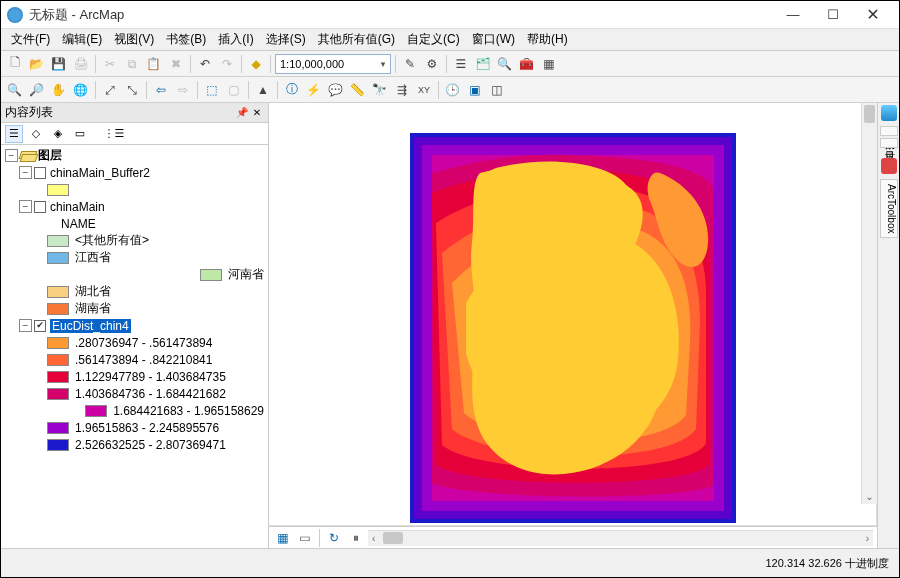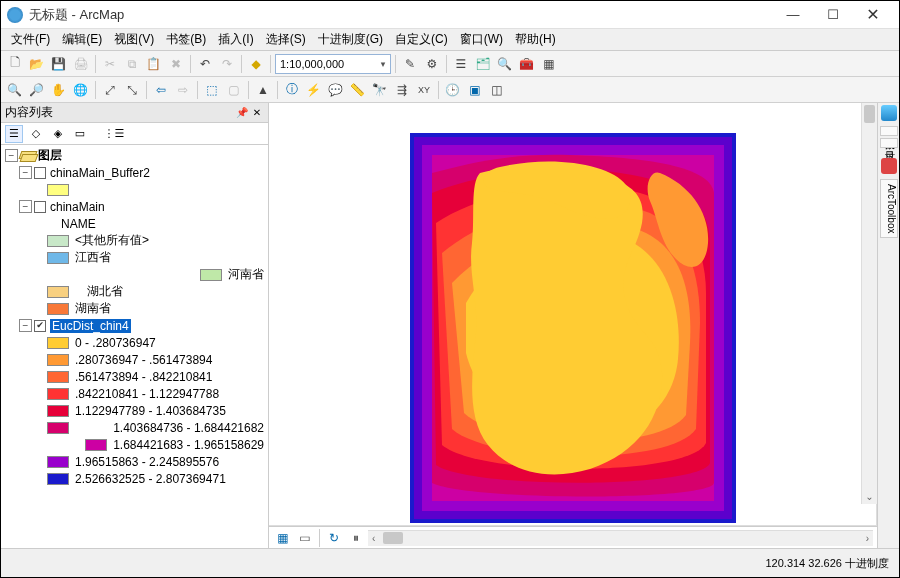--- a/index.html
+++ b/index.html
@@ -70,21 +70,21 @@
     <div class="win-btn close">✕</div>
   </div>
 
   <div class="menubar">
     <span class="mitem">文件(F)</span>
     <span class="mitem">编辑(E)</span>
     <span class="mitem">视图(V)</span>
     <span class="mitem">书签(B)</span>
     <span class="mitem">插入(I)</span>
     <span class="mitem">选择(S)</span>
-    <span class="mitem">十进制度(G)</span>
+    <span class="mitem">其他所有值(G)</span>
     <span class="mitem">自定义(C)</span>
     <span class="mitem">窗口(W)</span>
     <span class="mitem">帮助(H)</span>
   </div>
 
   <div class="toolbar-row">
     <div class="tbtn">🗋</div>
     <div class="tbtn">📂</div>
     <div class="tbtn">💾</div>
     <div class="tbtn dim">🖨</div>
@@ -190,57 +190,49 @@
         </div>
         <div id="cm-items">
             <div class="tree-row" style="padding-left: 42px;">
               <span class="swatch" style="background:#6fb8e8"></span>
               <span class="txt">江西省</span>
             </div>
             <div class="tree-row" style="padding-left: 42px; justify-content: flex-end;">
               <span class="swatch" style="background:#bfe8a8"></span>
               <span class="txt">河南省</span>
             </div>
-            <div class="tree-row" style="padding-left: 42px; gap: 12px;">
+            <div class="tree-row" style="padding-left: 42px;">
               <span class="swatch" style="background:#f8d080"></span>
               <span class="txt">湖北省</span>
             </div>
             <div class="tree-row" style="padding-left: 42px;">
               <span class="swatch" style="background:#f87838"></span>
               <span class="txt">湖南省</span>
             </div>
           </div>
 
         <div class="tree-row" style="padding-left:14px">
           <span class="tw">−</span>
           <span class="cb checked"></span>
           <span class="txt sel">EucDist_chin4</span>
         </div>
         <div id="ed-items">
             <div class="tree-row" style="padding-left: 42px;">
-              <span class="swatch" style="background:#ffcc33"></span>
-              <span class="txt">0 - .280736947</span>
-            </div>
-            <div class="tree-row" style="padding-left: 42px;">
               <span class="swatch" style="background:#ff9933"></span>
               <span class="txt">.280736947 - .561473894</span>
             </div>
             <div class="tree-row" style="padding-left: 42px;">
               <span class="swatch" style="background:#ff6633"></span>
               <span class="txt">.561473894 - .842210841</span>
             </div>
             <div class="tree-row" style="padding-left: 42px;">
-              <span class="swatch" style="background:#ff3333"></span>
-              <span class="txt">.842210841 - 1.122947788</span>
-            </div>
-            <div class="tree-row" style="padding-left: 42px;">
               <span class="swatch" style="background:#e60039"></span>
               <span class="txt">1.122947789 - 1.403684735</span>
             </div>
-            <div class="tree-row" style="padding-left: 42px; justify-content: space-between;">
+            <div class="tree-row" style="padding-left: 42px;">
               <span class="swatch" style="background:#d6006c"></span>
               <span class="txt">1.403684736 - 1.684421682</span>
             </div>
             <div class="tree-row" style="padding-left: 42px; justify-content: flex-end;">
               <span class="swatch" style="background:#cc00a3"></span>
               <span class="txt">1.684421683 - 1.965158629</span>
             </div>
             <div class="tree-row" style="padding-left: 42px;">
               <span class="swatch" style="background:#9900cc"></span>
               <span class="txt">1.96515863 - 2.245895576</span>

